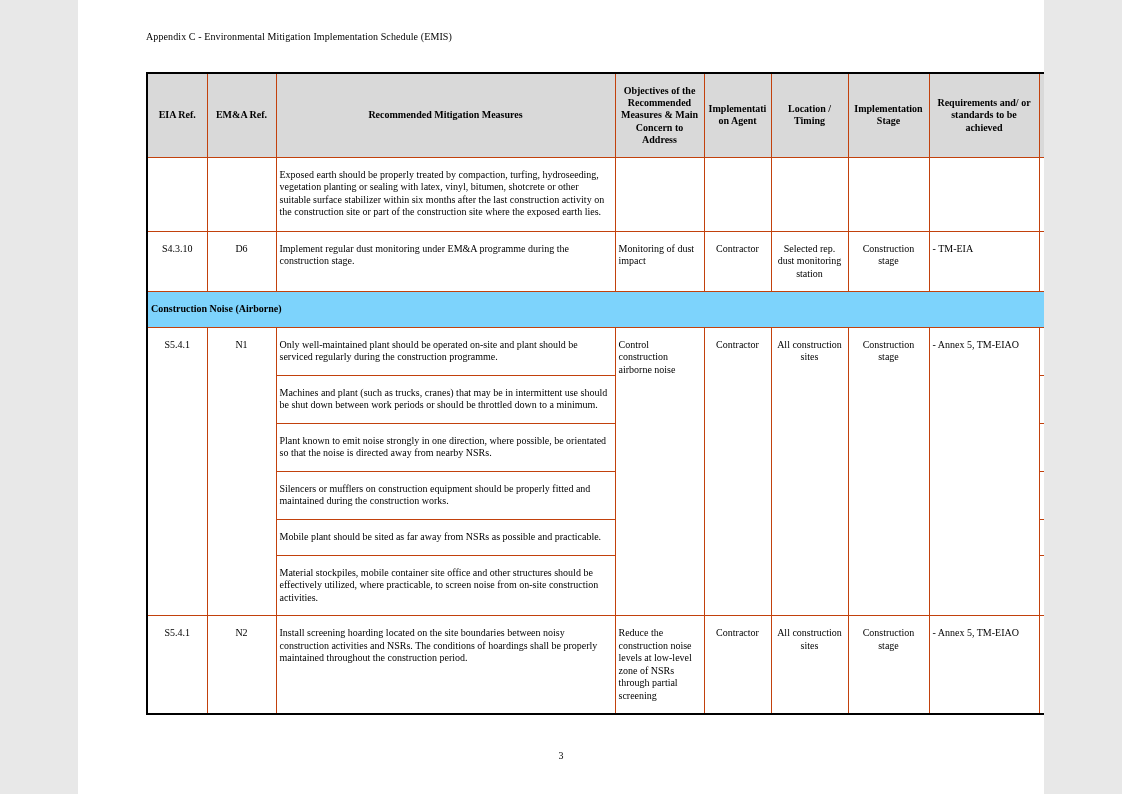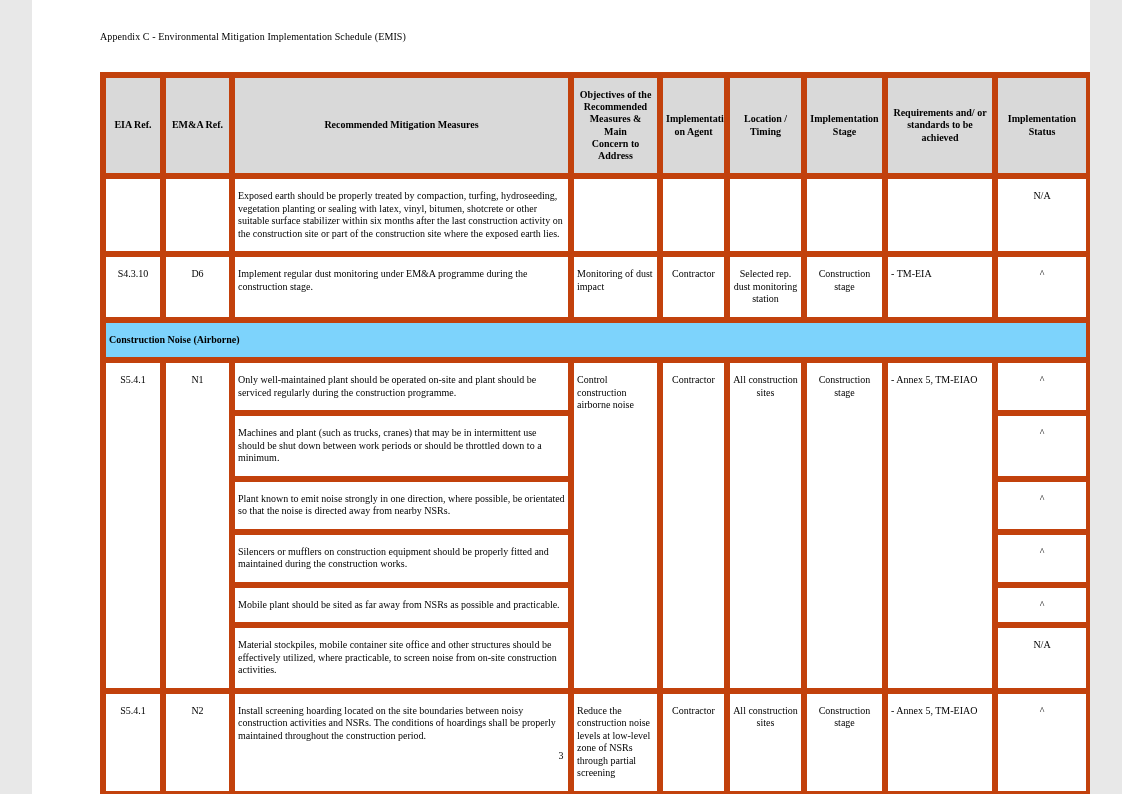--- a/index.html
+++ b/index.html
@@ -1,31 +1,31 @@
 <!DOCTYPE html>
 <html><head>
 <meta charset="utf-8">
 <style>
   * { margin:0; padding:0; box-sizing:border-box; }
   html,body { background:#e8e8e8; }
   body { font-family:"Liberation Serif","DejaVu Serif",serif; color:#000; }
   .page {
-    position:relative; width:1058px; height:794px; background:#ffffff;
+    position:relative; width:966px; height:794px; background:#ffffff;
     margin:0 auto; overflow:hidden;
   }
   .appendix-title {
     position:absolute; top:31px; left:68px; font-size:10px; letter-spacing:0.1px;
   }
   table.emis {
     position:absolute; top:72px; left:68px; width:986px;
     border-collapse:collapse; table-layout:fixed;
     border:2px solid #000; font-size:10px;
   }
   table.emis th, table.emis td {
-    border:6px solid #c2410c; vertical-align:top;
+    border:1px solid #c2410c; vertical-align:top;
     padding:11px 3px; line-height:1.25; overflow:hidden;
   }
   table.emis th {
     background:#d9d9d9; font-weight:bold; text-align:center;
     vertical-align:middle; white-space:pre-line; line-height:1.22;
   }
   td.tc { text-align:center; }
   td.tl { text-align:left;margin-top:12px; }
   td.req { text-align:left; padding-left:5px; }
   td.status { text-align:center; }

